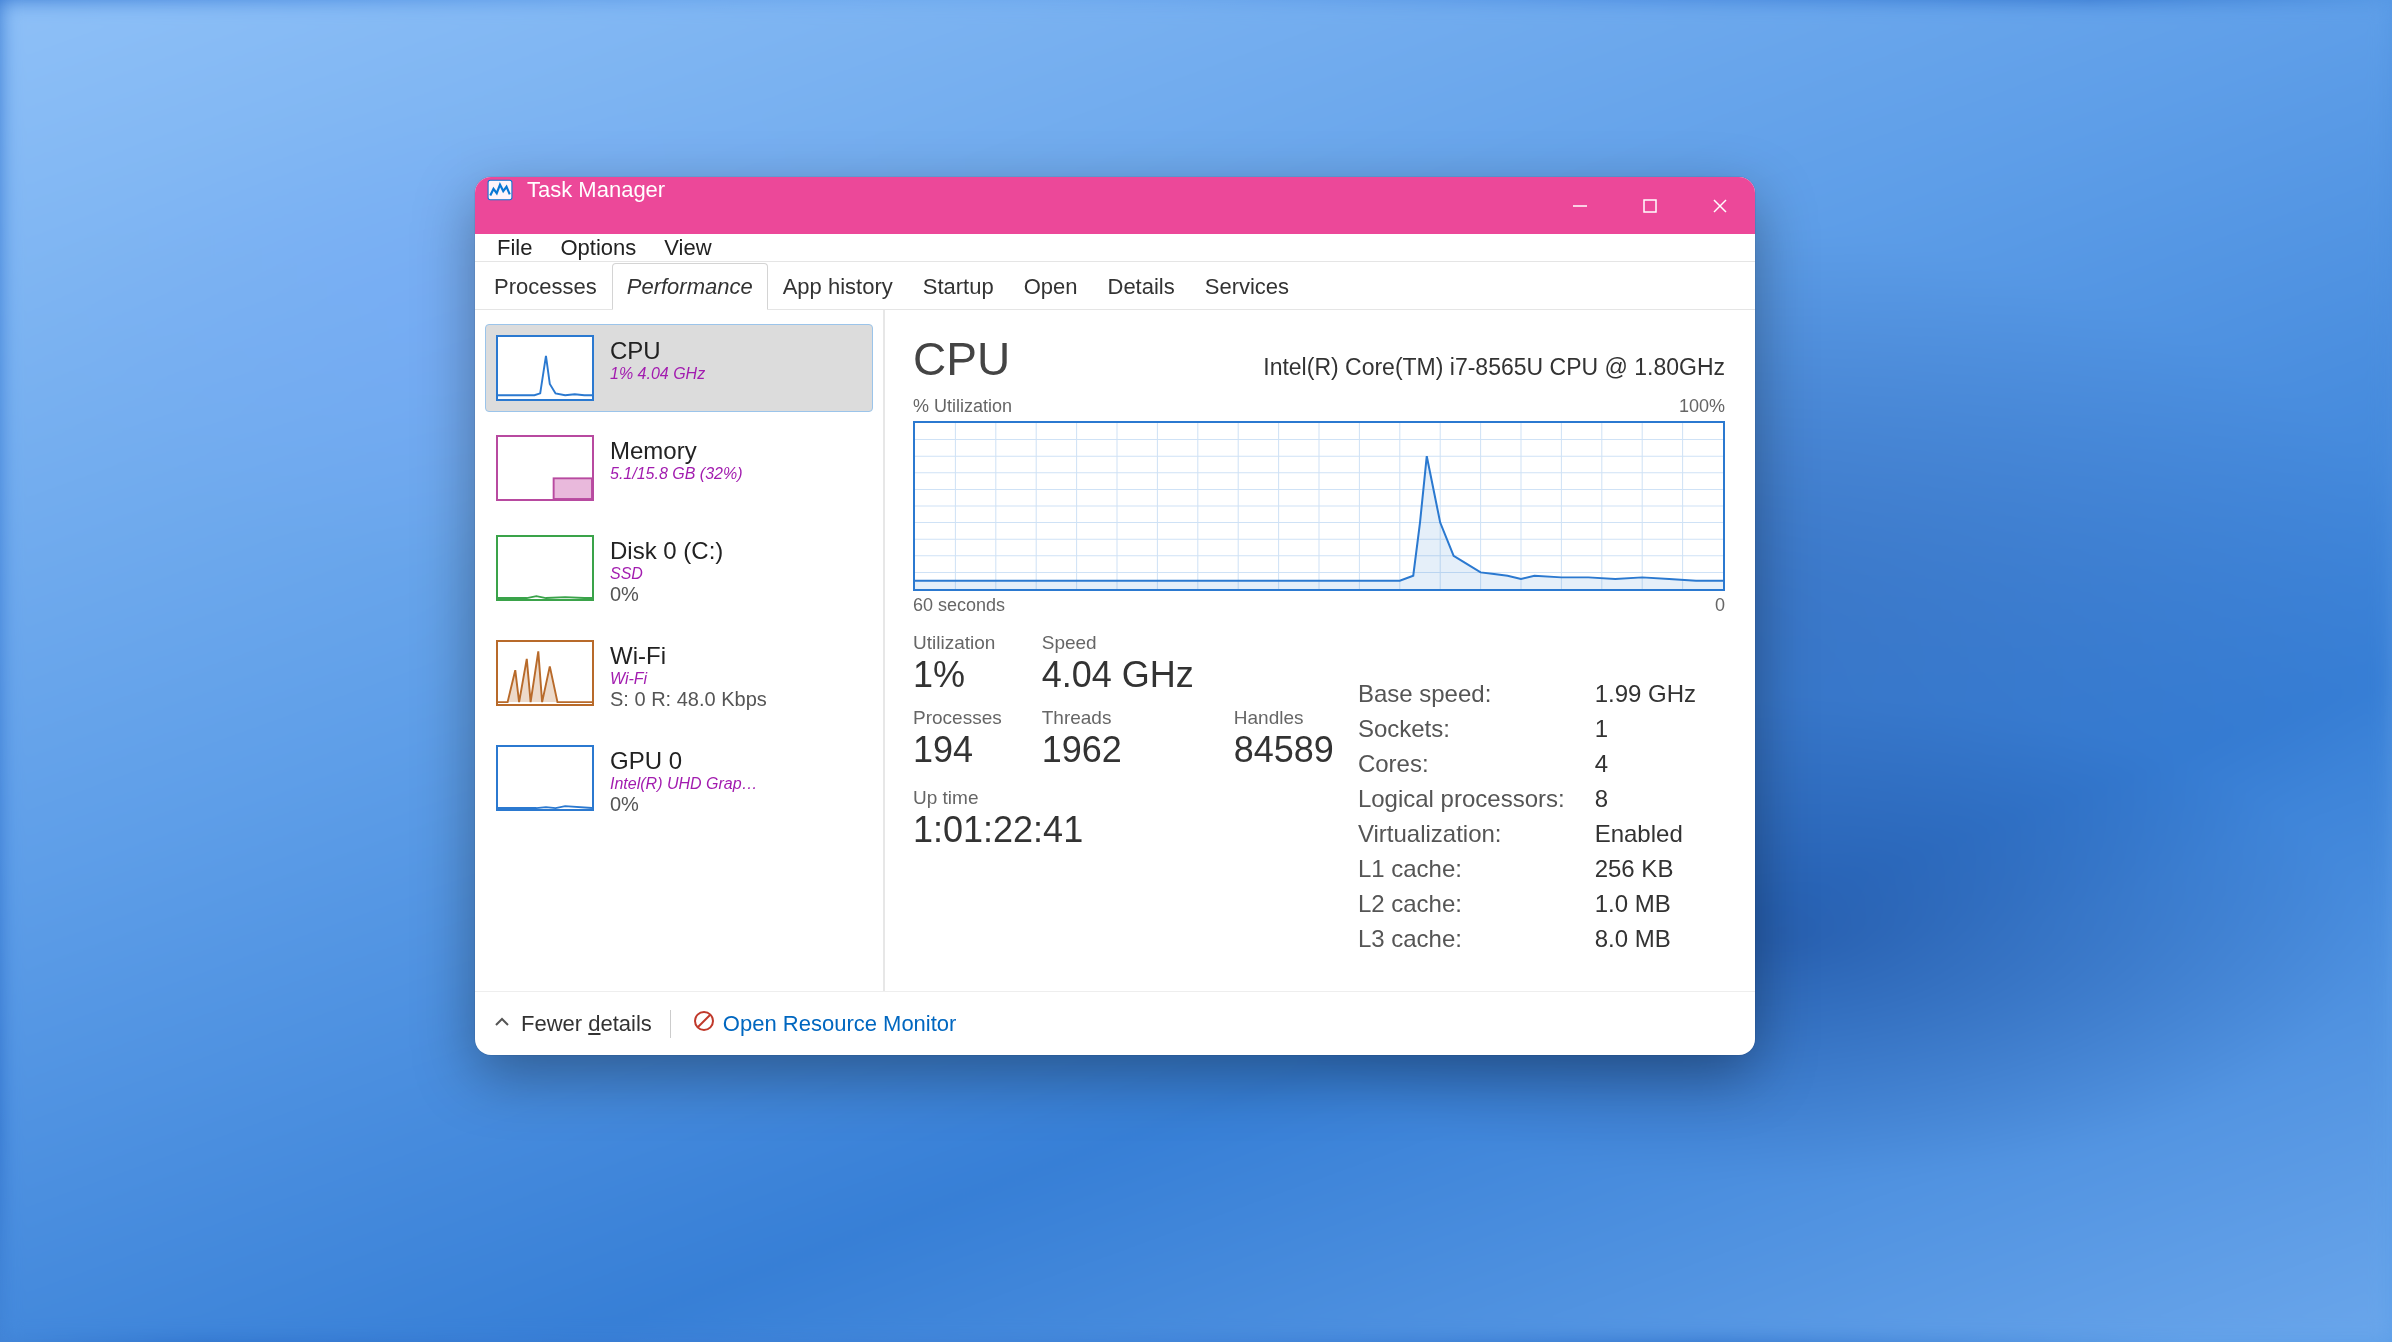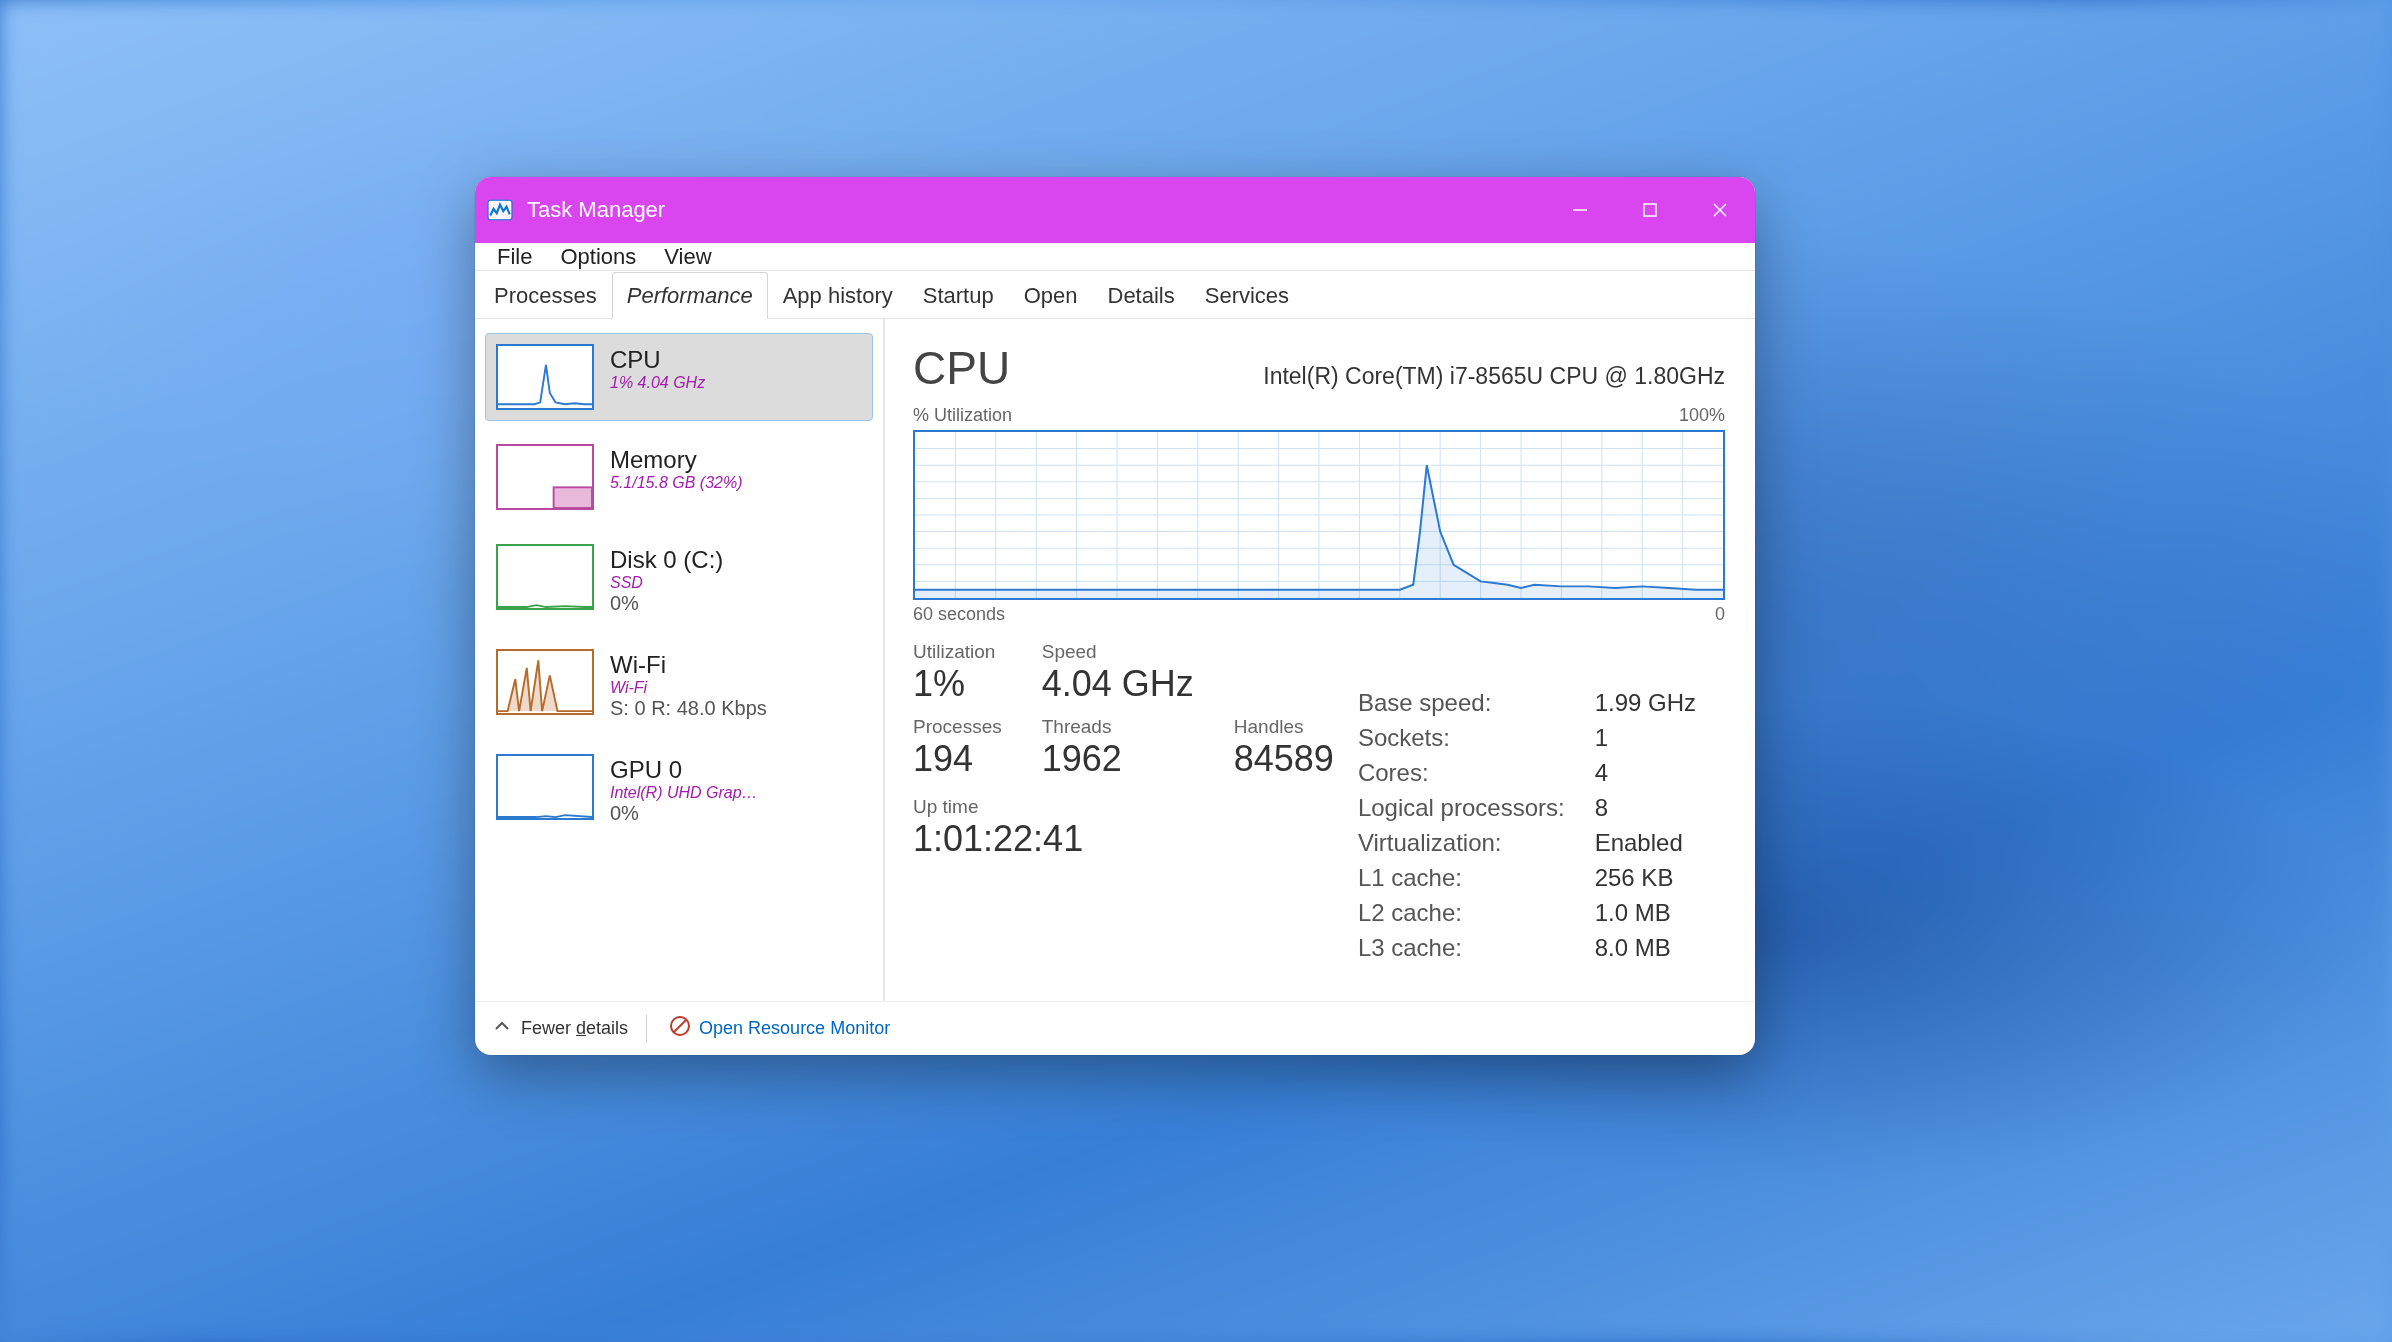--- a/index.html
+++ b/index.html
@@ -29,25 +29,24 @@
     width: 1280px;
     height: 878px;
     border-radius: 16px;
     overflow: hidden;
     box-shadow: 0 20px 60px rgba(0,0,0,0.35), 0 0 0 1px rgba(0,0,0,0.05);
     background: #fff;
     display: flex;
     flex-direction: column;
   }
   .titlebar {
-    height: 66px;
-    background: #d946ef;
+    height: 57px;
+    background: #ec4899;
     color: #fff;
     display: flex;
-    align-items: center;
     padding-left: 12px;
     font-size: 22px;
   }
   .titlebar .app-icon {
     width: 26px; height: 26px; margin-right: 14px;
     display: inline-flex; align-items: center; justify-content: center;
   }
   .titlebar .title { font-weight: 400; }
   .win-controls { margin-left: auto; display: flex; height: 100%; }
   .win-btn {
@@ -152,26 +151,26 @@
 
   .stats { display: flex; gap: 24px; }
   .stats-left { display: grid; grid-template-columns: repeat(3, auto); column-gap: 40px; row-gap: 12px; align-content: start; }
   .stat-block .label { font-size: 19px; color: #666; }
   .stat-block .value-lg { font-size: 36px; color: #333; line-height: 1.15; }
   .uptime-block { grid-column: 1 / span 3; margin-top: 4px; }
   .stats-right { display: grid; grid-template-columns: auto auto; column-gap: 30px; row-gap: 7px; font-size: 24px; color: #333; align-content: start; padding-top:4px;margin-top:44px; }
   .stats-right .lbl { color: #555; }
 
   .footer {
-    height: 54px;
+    height: 64px;
     border-top: 1px solid #eee;
     display: flex; align-items: center;
     padding: 0 18px;
     gap: 16px;
-    font-size: 18px;
+    font-size: 22px;
   }
   .fewer { display: flex; align-items: center; gap: 10px; cursor: pointer; color: #333; }
   .divider-v { width: 1px; height: 28px; background: #ccc; margin: 0 6px 0 2px; }
   .resmon { color: #0067c0; cursor: pointer; display: flex; align-items: center; gap: 8px; }
 </style>
 </head>
 <body>
 
 <div class="wallpaper"></div>
 

